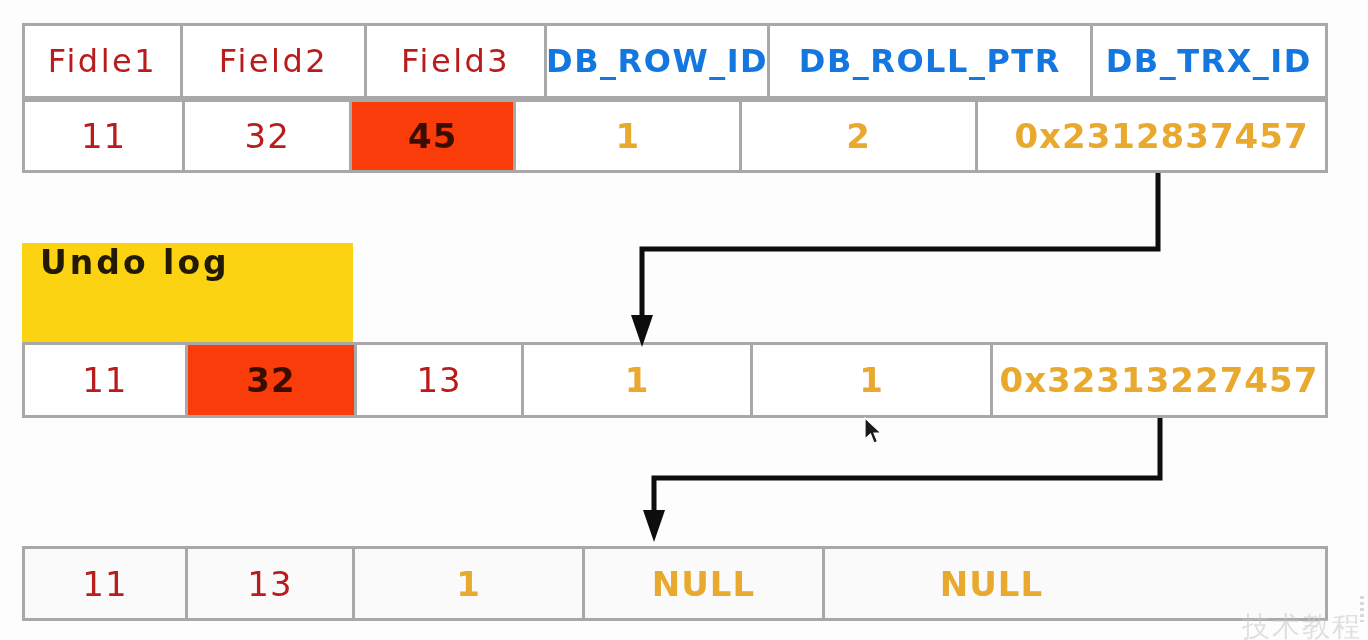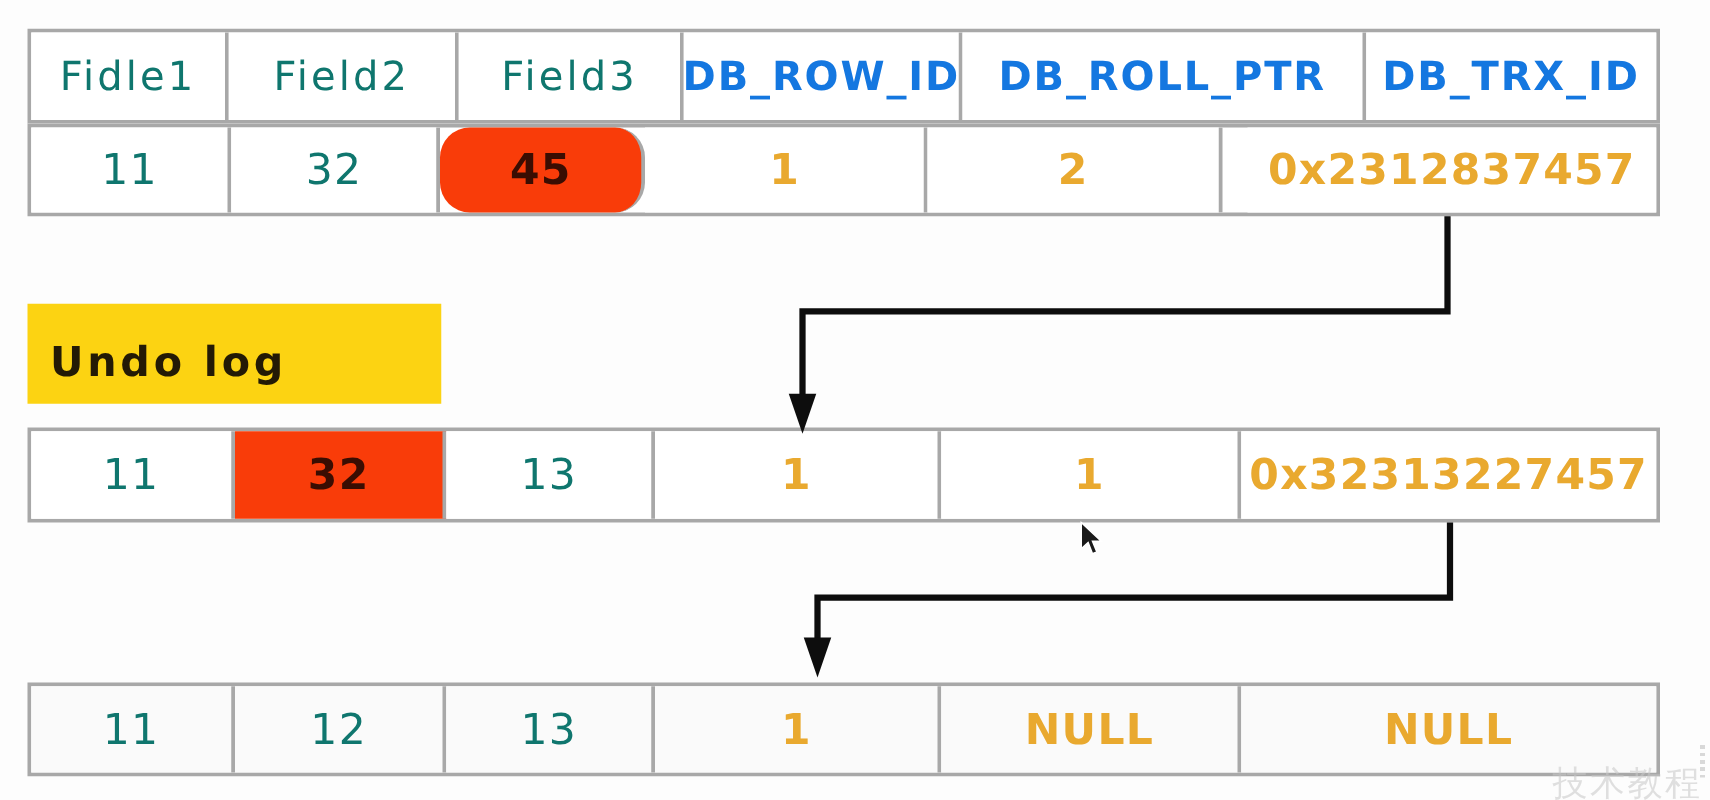--- a/index.html
+++ b/index.html
@@ -33,21 +33,21 @@
   }
   .cell {
     box-sizing: border-box;
     display: flex;
     align-items: center;
     justify-content: center;
     border-right: 3px solid #a8a8a8;
     background: #ffffff;
     font-size: 34px;
     letter-spacing: 1px;
-    color: #0f766e;
+    color: #b91c1c;
     white-space: nowrap;
     overflow: hidden;
   }
   .cell:last-child { border-right: none; }
 
   .cell.hdr {
     font-size: 32px;
     letter-spacing: 2.5px;
   }
   .cell.blue {
@@ -66,24 +66,23 @@
     font-weight: 700;
   }
   .cell.light { background: #fafafa; }
 
   
   #undo-log-box {
     position: absolute;
     left: 22px;
     top: 243px;
     width: 331px;
-    height: 80px;
+    height: 101px;
     background: #fcd312;
     display: flex;
-    align-items: flex-end;
     box-sizing: border-box;
     padding: 0 0 14px 18px;
   }
   #undo-log-box .lbl {
     font-size: 33px;
     color: #231a05;
     letter-spacing: 3px;
     font-weight: 600;
   }
 
@@ -134,42 +133,41 @@
       <div class="cell hdr " style="width: 190px;">Field2</div>
       <div class="cell hdr " style="width: 186px;">Field3</div>
       <div class="cell hdr blue" style="width: 230px;">DB_ROW_ID</div>
       <div class="cell hdr blue" style="width: 333px;">DB_ROLL_PTR</div>
       <div class="cell hdr blue" style="width: 240px;">DB_TRX_ID</div>
     </div>
 
   <div class="row" id="data-row-1" style="left:22px; top:99px; width:1306px; height:74px;">
       <div class="cell " style="width: 163px;">11</div>
       <div class="cell " style="width: 170px;">32</div>
-      <div class="cell redhl" style="width: 167px; border-radius: 24px;">45</div>
+      <div class="cell redhl" style="width: 167px;">45</div>
       <div class="cell orange" style="width: 230px;">1</div>
       <div class="cell orange" style="width: 240px;">2</div>
       <div class="cell orange" style="width: 333px; margin-left: 20px;">0x2312837457</div>
     </div>
 
   <div id="undo-log-box">
     <span class="lbl">Undo log</span>
   </div>
 
   <div class="row" id="data-row-2" style="left:22px; top:342px; width:1306px; height:76px;">
       <div class="cell " style="width: 163px;">11</div>
       <div class="cell redhl" style="width: 170px;">32</div>
       <div class="cell " style="width: 167px;">13</div>
       <div class="cell orange" style="width: 230px;">1</div>
       <div class="cell orange" style="width: 240px;">1</div>
       <div class="cell orange" style="width: 333px;">0x32313227457</div>
     </div>
 
   <div class="row" id="data-row-3" style="left:22px; top:546px; width:1306px; height:75px; background:#fafafa;">
       <div class="cell  light" style="width: 163px;">11</div>
-      <div class="cell  light" style="width: 170px;">12</div>
       <div class="cell  light" style="width: 167px;">13</div>
       <div class="cell orange light" style="width: 230px;">1</div>
       <div class="cell orange light" style="width: 240px;">NULL</div>
       <div class="cell orange light" style="width: 333px;">NULL</div>
     </div>
 
   <svg class="connector" style="left:600px; top:165px;" width="620" height="190" viewBox="0 0 620 190">
     <polyline points="558,8 558,84 42,84 42,166" fill="none" stroke="#0d0d0d" stroke-width="5" stroke-linejoin="miter"></polyline>
     <polygon points="42,182 31,150 53,150" fill="#0d0d0d"></polygon>
   </svg>

